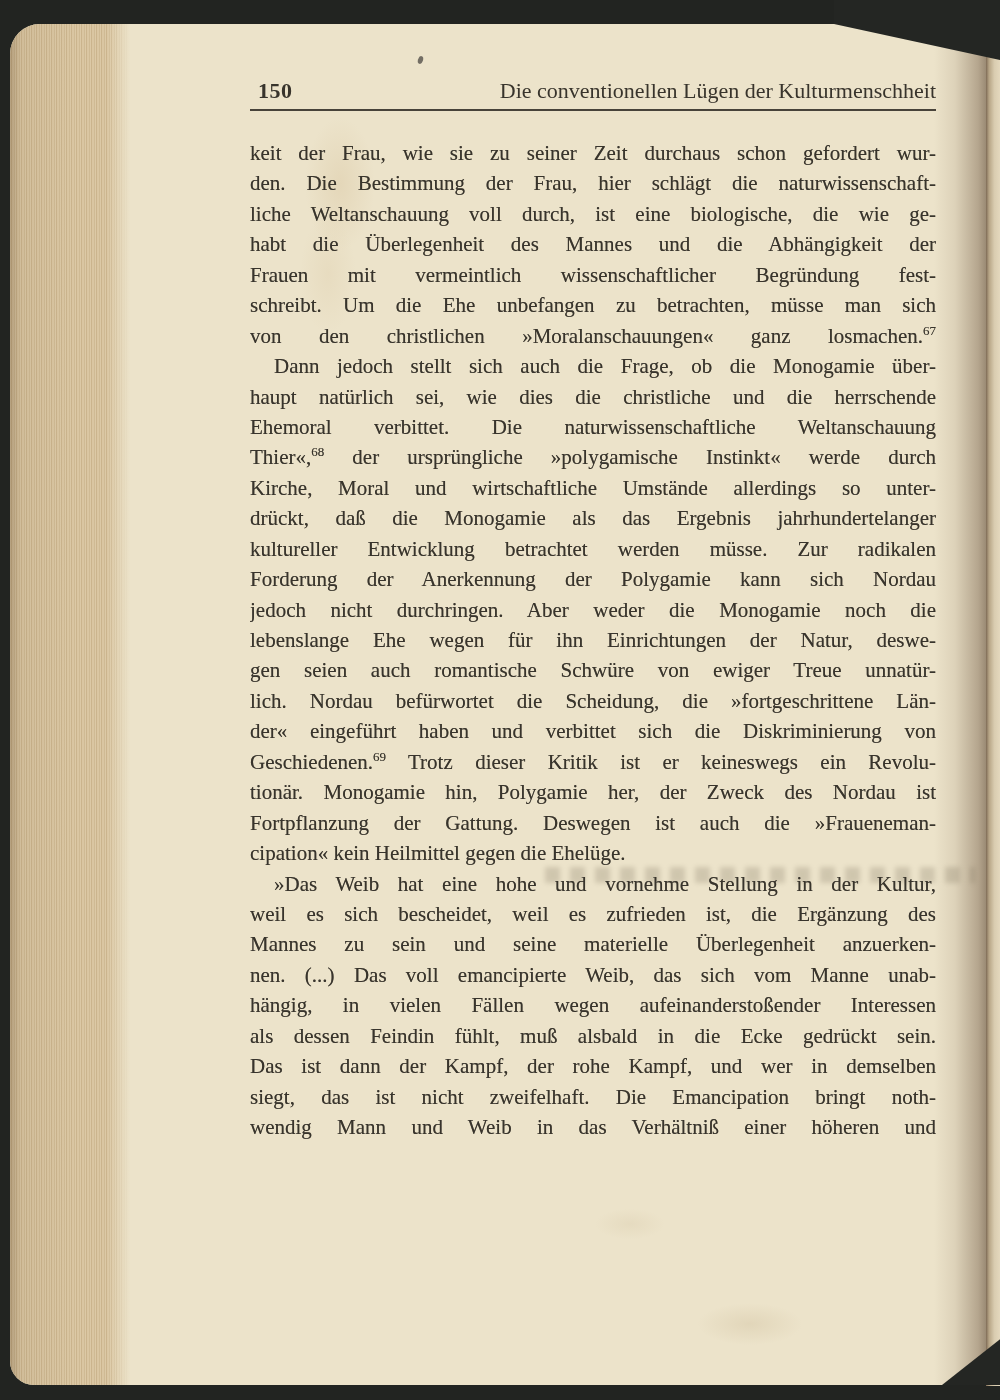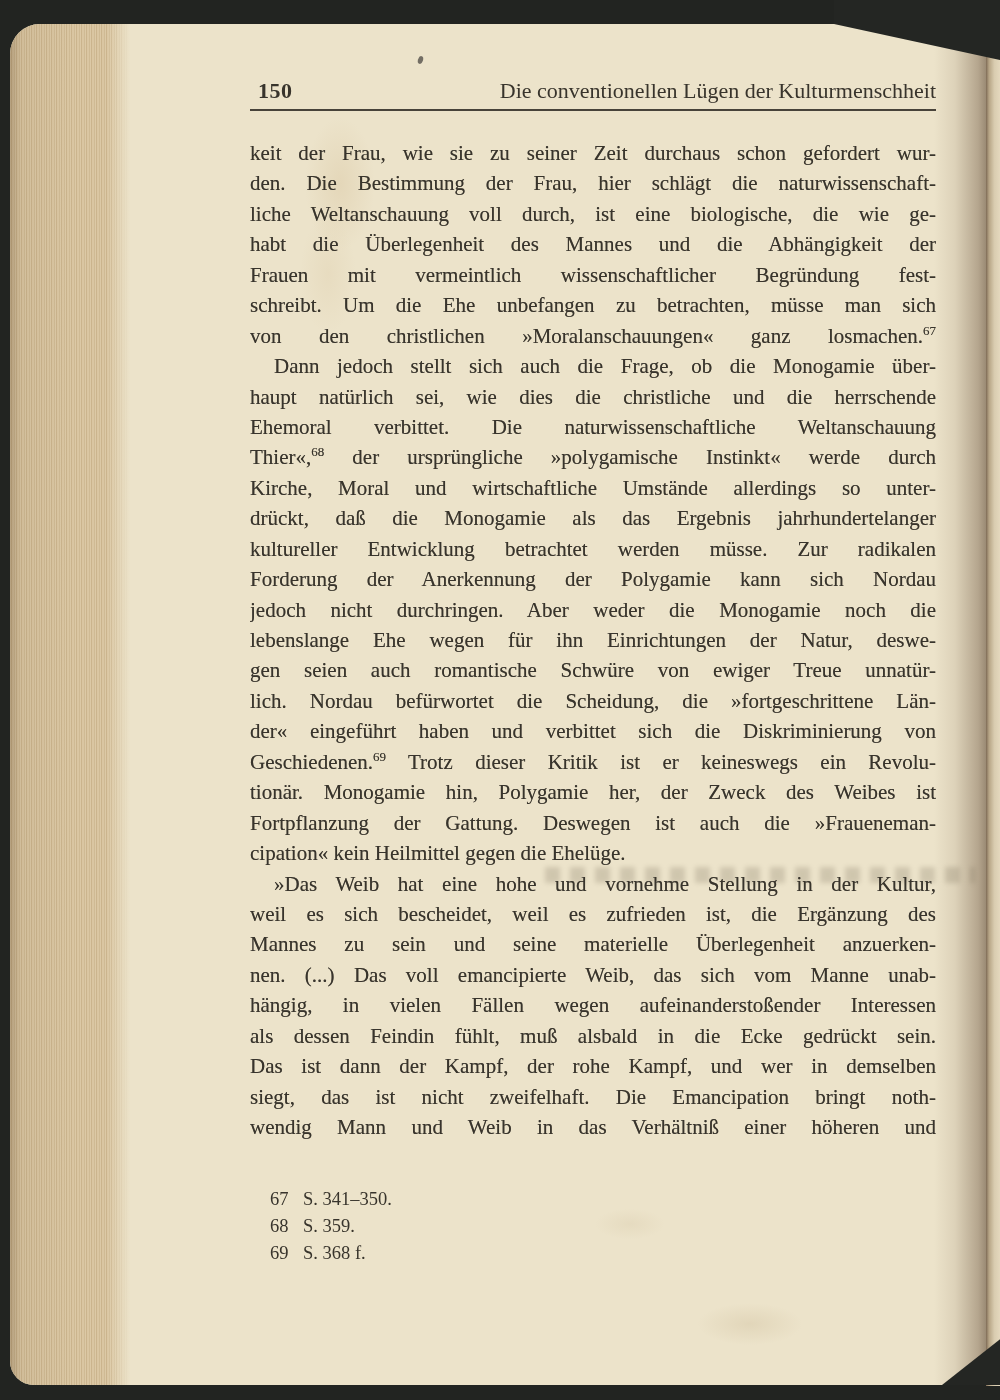--- a/index.html
+++ b/index.html
@@ -105,39 +105,34 @@
             <div class="line">Kirche, Moral und wirtschaftliche Umstände allerdings so unter-</div>
             <div class="line">drückt, daß die Monogamie als das Ergebnis jahrhundertelanger</div>
             <div class="line">kultureller Entwicklung betrachtet werden müsse. Zur radikalen</div>
             <div class="line">Forderung der Anerkennung der Polygamie kann sich Nordau</div>
             <div class="line">jedoch nicht durchringen. Aber weder die Monogamie noch die</div>
             <div class="line">lebenslange Ehe wegen für ihn Einrichtungen der Natur, deswe-</div>
             <div class="line">gen seien auch romantische Schwüre von ewiger Treue unnatür-</div>
             <div class="line">lich. Nordau befürwortet die Scheidung, die »fortgeschrittene Län-</div>
             <div class="line">der« eingeführt haben und verbittet sich die Diskriminierung von</div>
             <div class="line">Geschiedenen.<sup>69</sup> Trotz dieser Kritik ist er keineswegs ein Revolu-</div>
-            <div class="line">tionär. Monogamie hin, Polygamie her, der Zweck des Weibes ist</div>
+            <div class="line">tionär. Monogamie hin, Polygamie her, der Zweck des Nordau ist</div>
             <div class="line">Fortpflanzung der Gattung. Deswegen ist auch die »Fraueneman-</div>
             <div class="line no-just">cipation« kein Heilmittel gegen die Ehelüge.</div>
           </div>
           <div class="para italic">
             <div class="line indent">»Das Weib hat eine hohe und vornehme Stellung in der Kultur,</div>
             <div class="line">weil es sich bescheidet, weil es zufrieden ist, die Ergänzung des</div>
             <div class="line">Mannes zu sein und seine materielle Überlegenheit anzuerken-</div>
             <div class="line">nen. (...) Das voll emancipierte Weib, das sich vom Manne unab-</div>
             <div class="line">hängig, in vielen Fällen wegen aufeinanderstoßender Interessen</div>
             <div class="line">als dessen Feindin fühlt, muß alsbald in die Ecke gedrückt sein.</div>
             <div class="line">Das ist dann der Kampf, der rohe Kampf, und wer in demselben</div>
             <div class="line">siegt, das ist nicht zweifelhaft. Die Emancipation bringt noth-</div>
             <div class="line">wendig Mann und Weib in das Verhältniß einer höheren und</div>
           </div>
         </div>
-      <div class="footnotes" id="footnotes">
-          <div class="fn"><span class="num">67</span><span>S. 341–350.</span></div>
-          <div class="fn"><span class="num">68</span><span>S. 359.</span></div>
-          <div class="fn"><span class="num">69</span><span>S. 368 f.</span></div>
-        </div>
     </div>
   </div>
   <div class="sliver"></div>
   <div class="wedge-tr"></div>
   <div class="wedge-br"></div>
 </div>
 
 </body></html>

